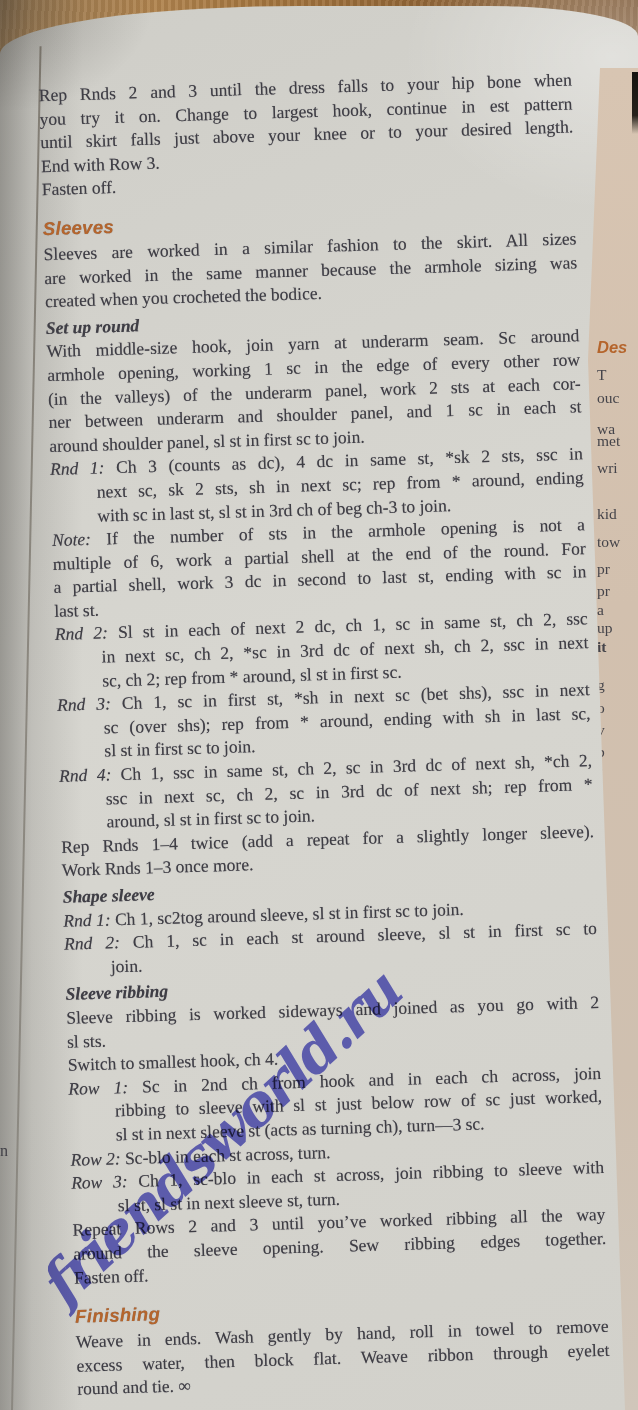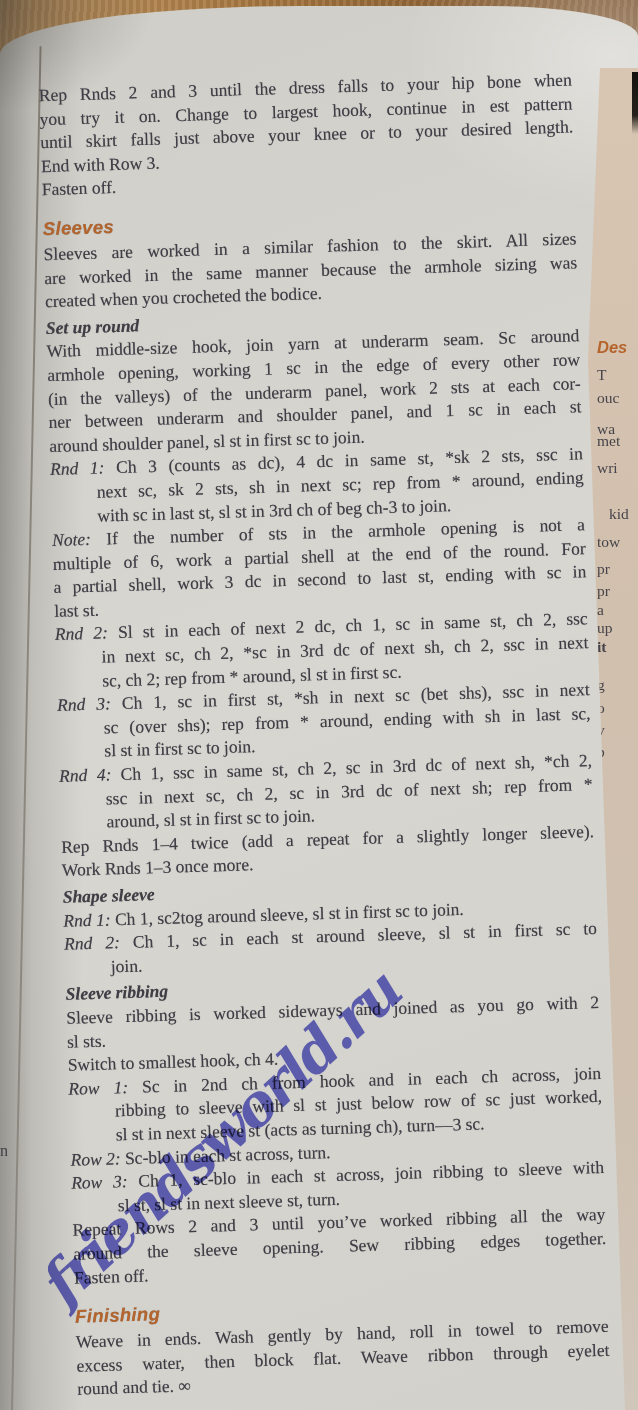--- a/index.html
+++ b/index.html
@@ -191,21 +191,21 @@
       </div>
     </div>
 
   <div class="next-page">
       <div class="frag head" style="top: 270px;">Des</div>
       <div class="frag" style="top: 298px;">T</div>
       <div class="frag it" style="top: 321px;">ouc</div>
       <div class="frag" style="top: 364px;">met</div>
       <div class="frag" style="top: 352px;">wa</div>
       <div class="frag" style="top: 391px;">wri</div>
-      <div class="frag" style="top: 437px; margin-left: 12px;">kid</div>
+      <div class="frag" style="top: 437px;">kid</div>
       <div class="frag" style="top: 465px;">tow</div>
       <div class="frag" style="top: 492px;">pr</div>
       <div class="frag" style="top: 514px;">pr</div>
       <div class="frag" style="top: 533px;">a</div>
       <div class="frag" style="top: 551px;">up</div>
       <div class="frag" style="top: 570px; font-weight: bold;">it</div>
       <div class="frag" style="top: 608px;">g</div>
       <div class="frag" style="top: 631px;">o</div>
       <div class="frag" style="top: 653px;">v</div>
       <div class="frag" style="top: 675px;">b</div>

